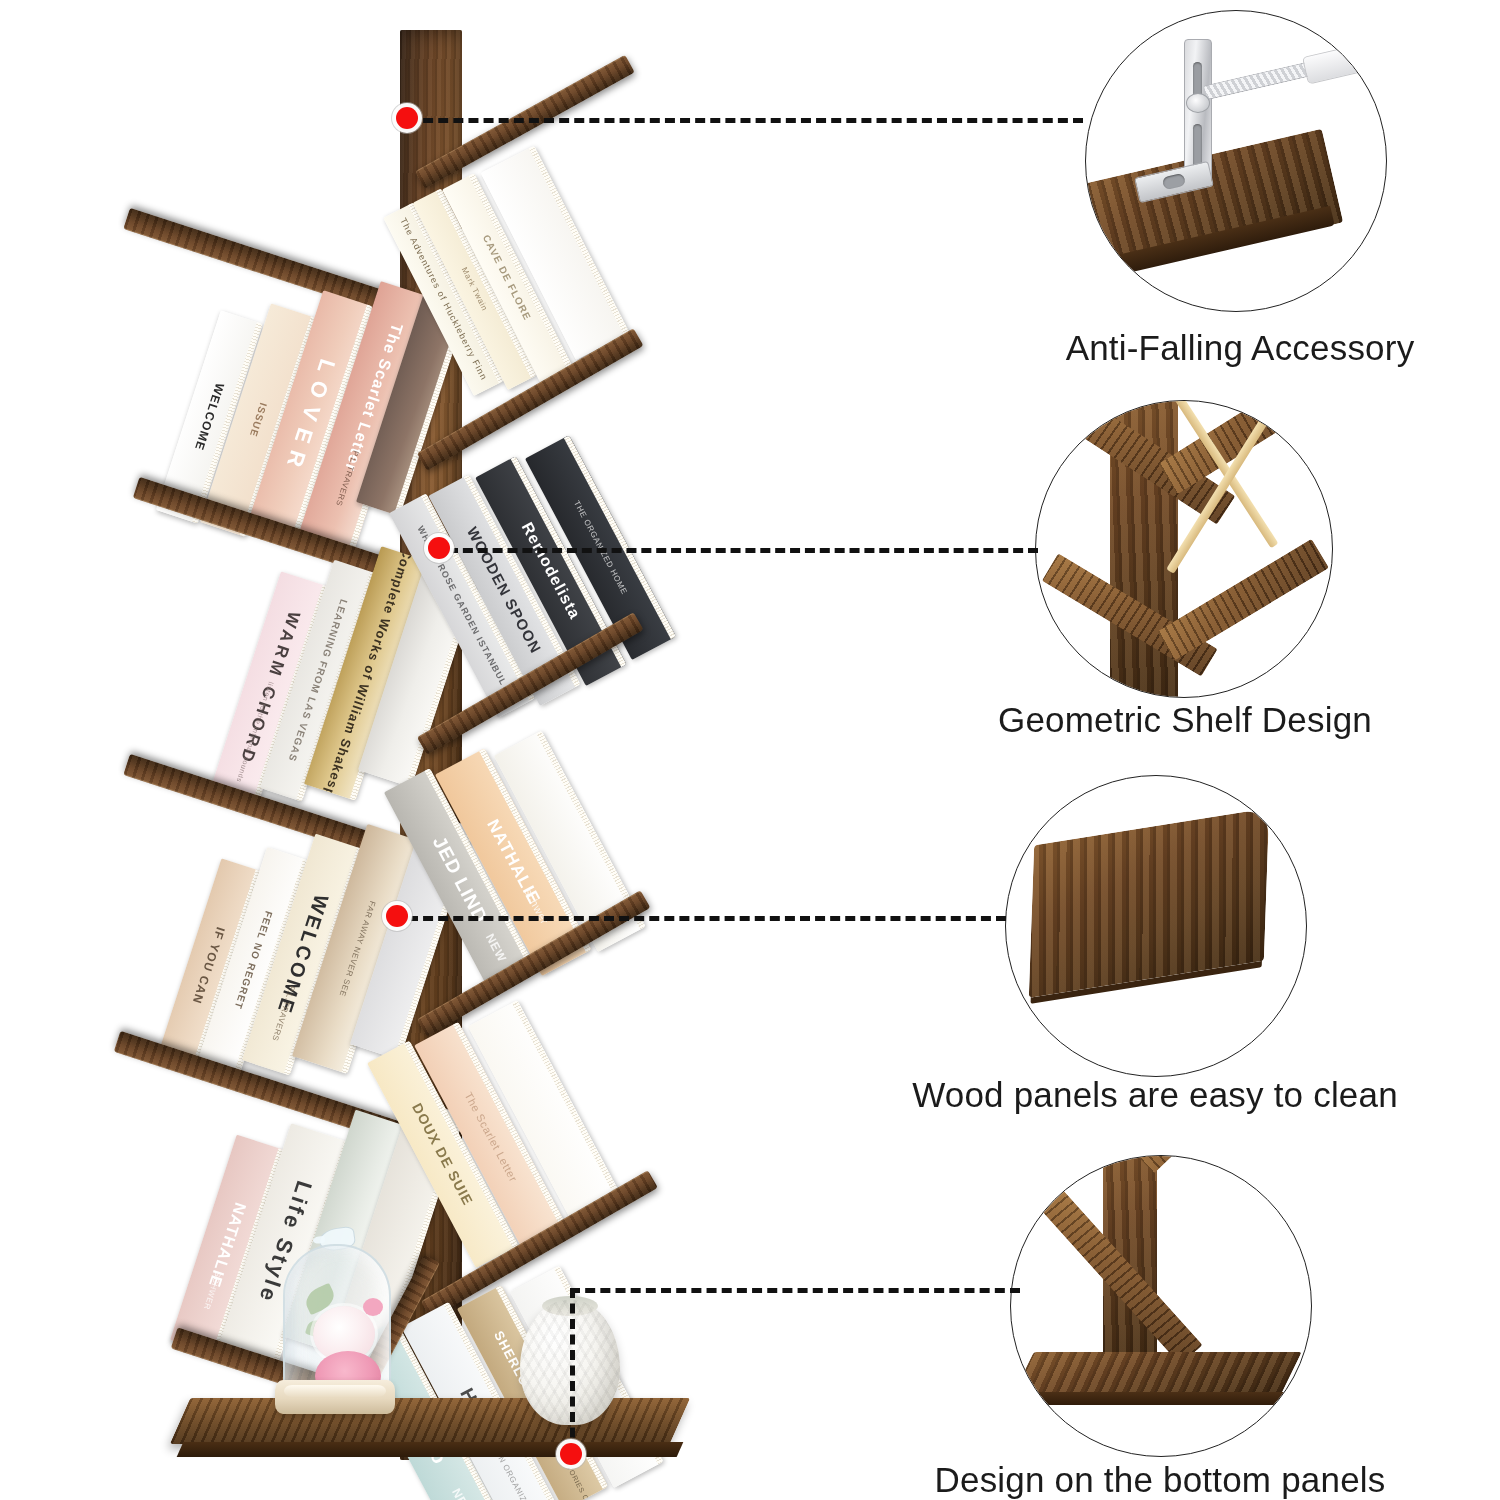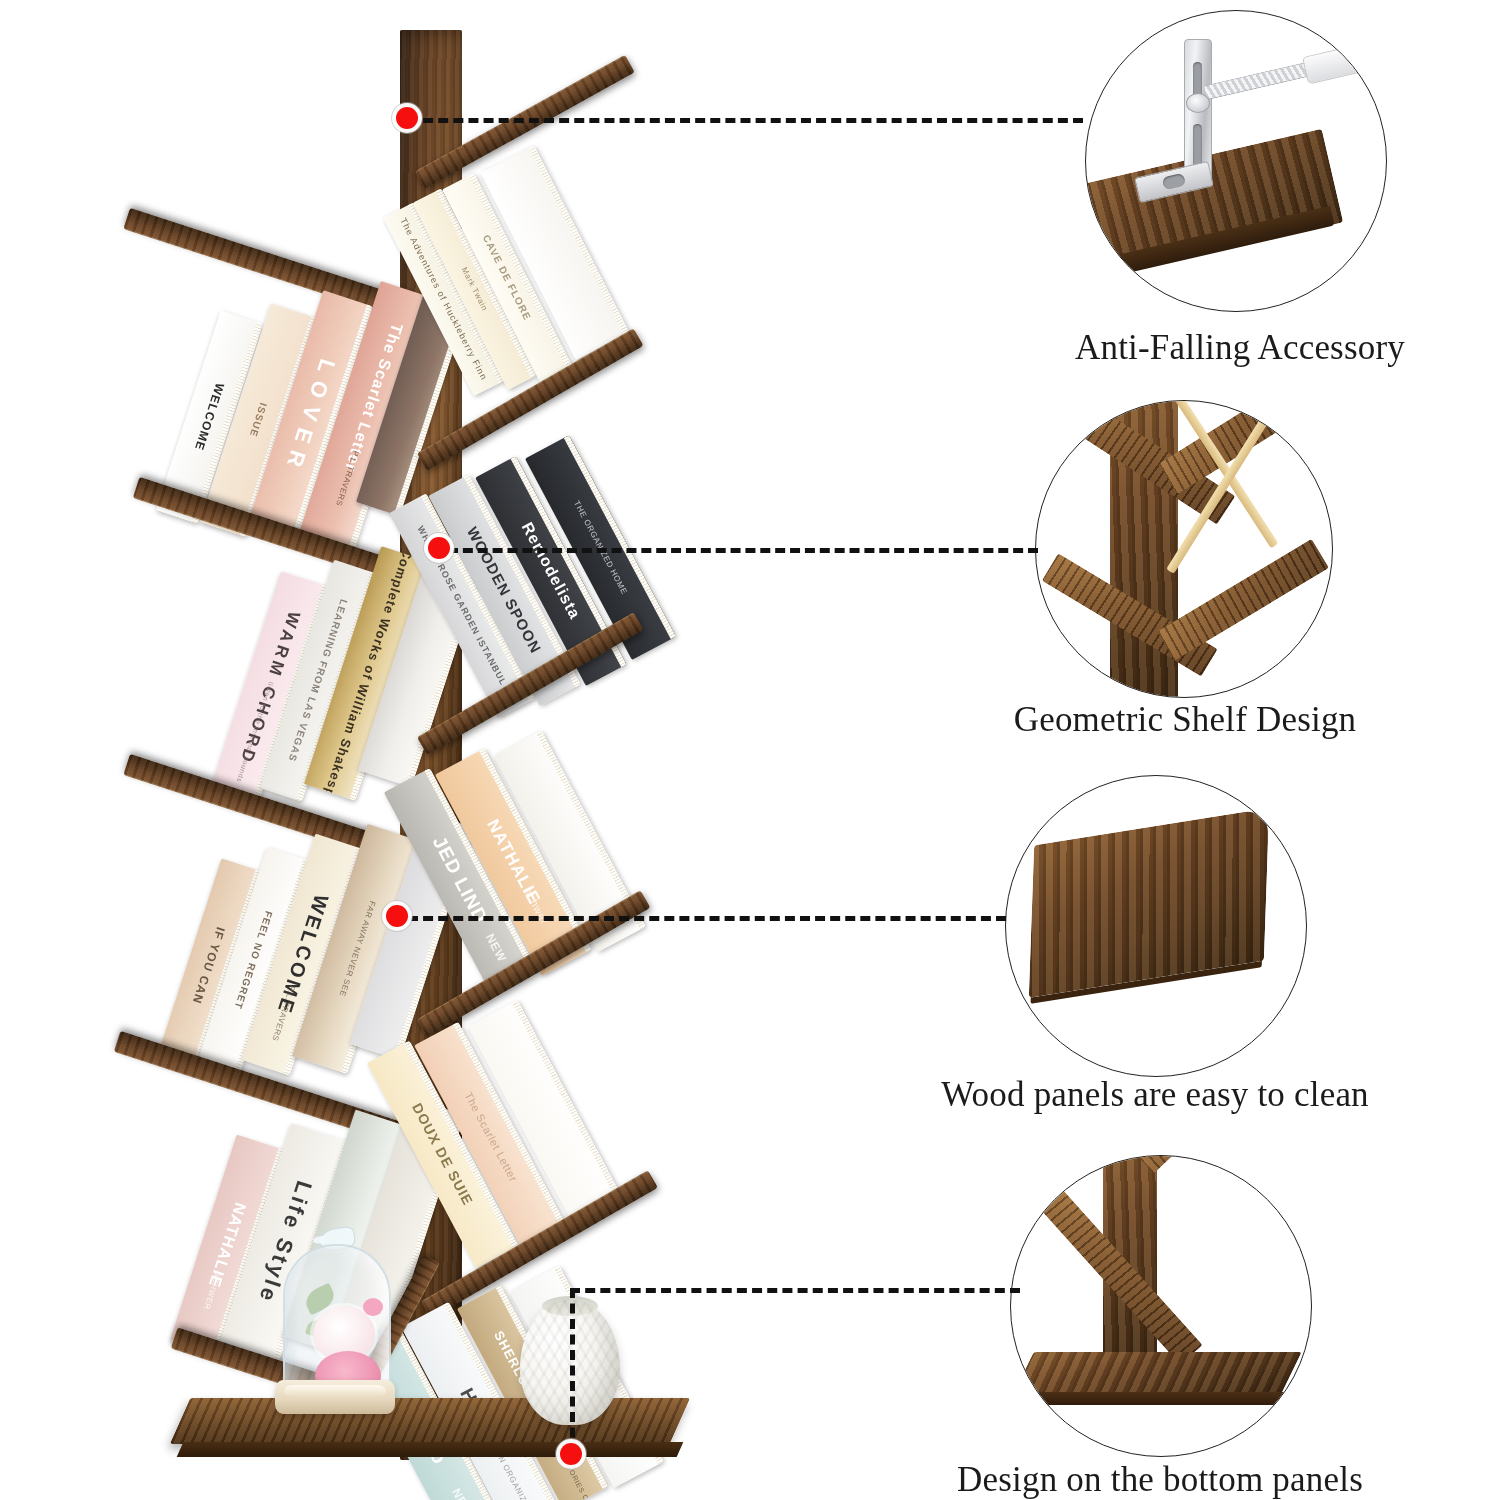--- a/index.html
+++ b/index.html
@@ -72,21 +72,21 @@
      border-radius:48% 48% 45% 45%/55% 55% 45% 45%;
      background:radial-gradient(ellipse at 34% 30%,#ffffff 0%,#f7f6f2 42%,#e2e0d8 78%,#cfcdc4 100%);
      box-shadow:0 4px 10px rgba(0,0,0,.18),inset -10px -6px 18px rgba(0,0,0,.07);}
   .vase:before{content:"";position:absolute;left:22px;top:-4px;width:56px;height:20px;border-radius:50%;
      background:linear-gradient(180deg,#cfd2c8,#eceae2);}
   .vase:after{content:"";position:absolute;inset:0;border-radius:inherit;
      background:repeating-linear-gradient(60deg,rgba(0,0,0,.035) 0 3px,transparent 3px 9px),
                 repeating-linear-gradient(-60deg,rgba(0,0,0,.035) 0 3px,transparent 3px 9px);}
 
   
-  .callout{position:absolute;font-family:Liberation Serif, serif;}
+  .callout{position:absolute;}
   .circ{position:absolute;border-radius:50%;border:1.6px solid #222;overflow:hidden;background:#fff;}
   .cap{position:absolute;text-align:center;font-size:35px;font-weight:400;
        color:#1b1b1b;letter-spacing:.2px;white-space:nowrap;}
 
   
   .woodfill{background:
       repeating-linear-gradient(88deg,rgba(0,0,0,.22) 0 3px,rgba(255,230,180,.10) 3px 10px,rgba(0,0,0,.12) 10px 14px),
       linear-gradient(160deg,#8a5c30 0%,#6d4524 35%,#5a3a1d 65%,#3f2812 100%);}
   .woodfill2{background:
       repeating-linear-gradient(92deg,rgba(0,0,0,.28) 0 2px,rgba(255,225,170,.10) 2px 8px),

